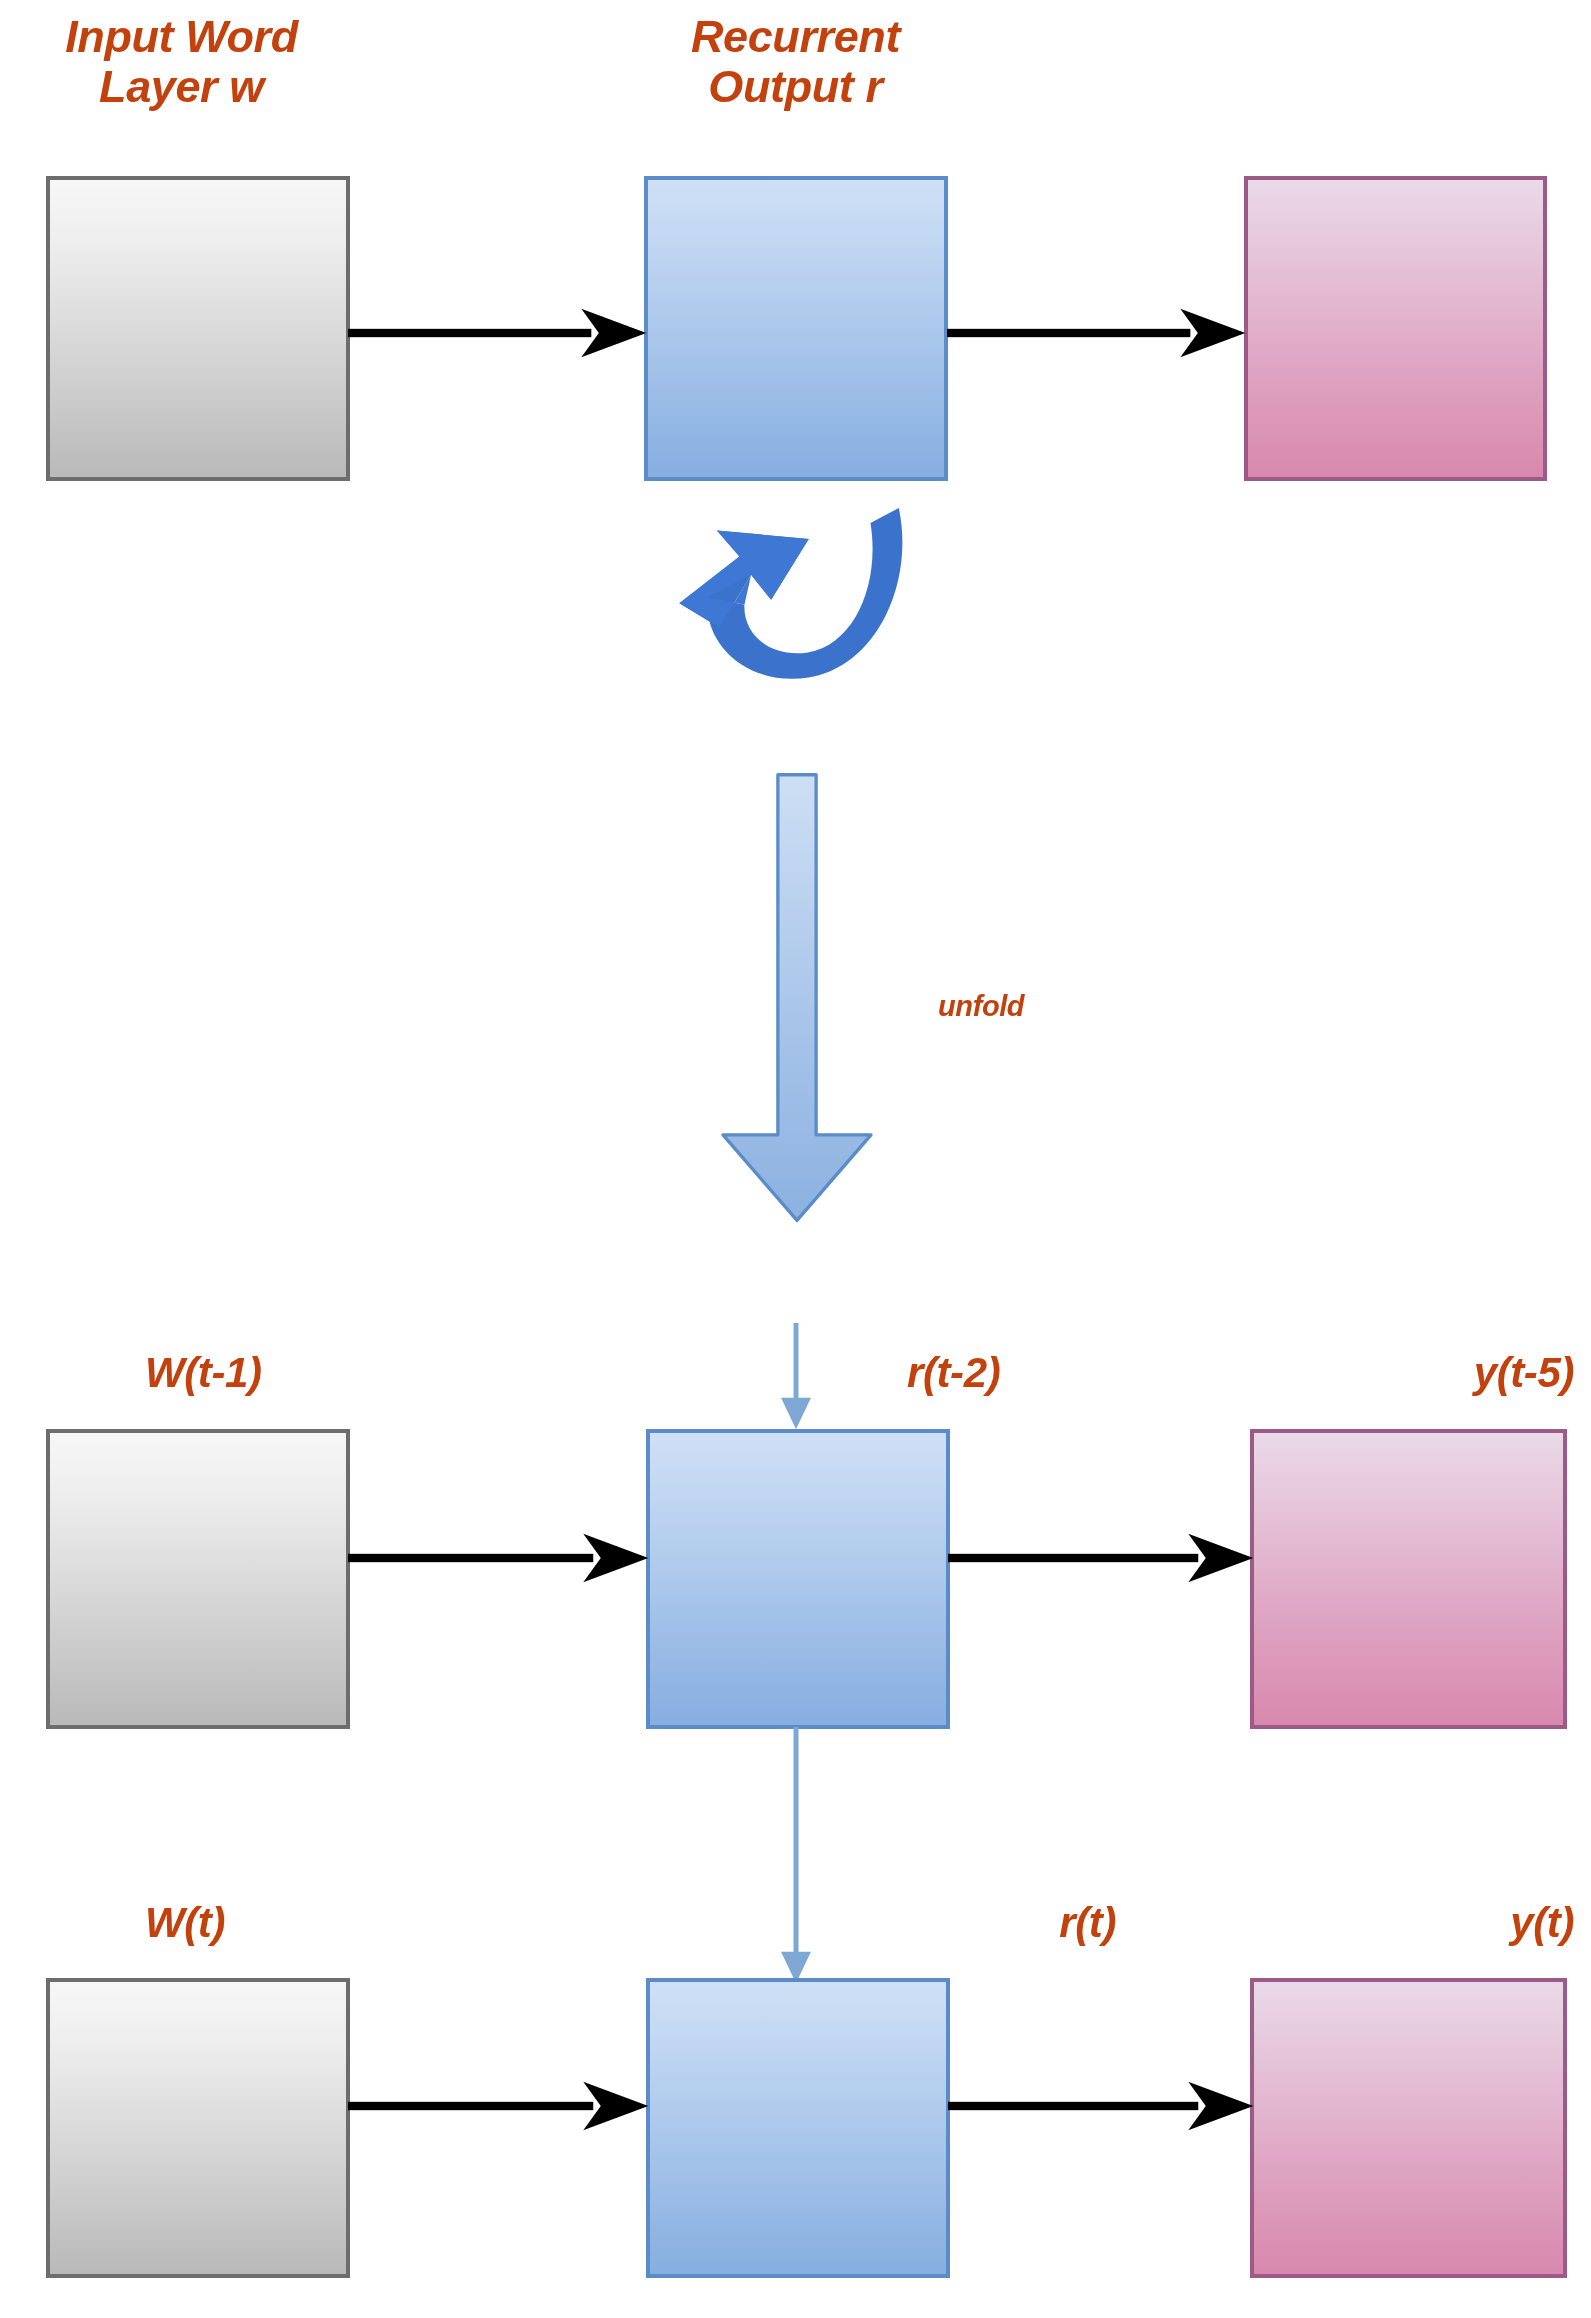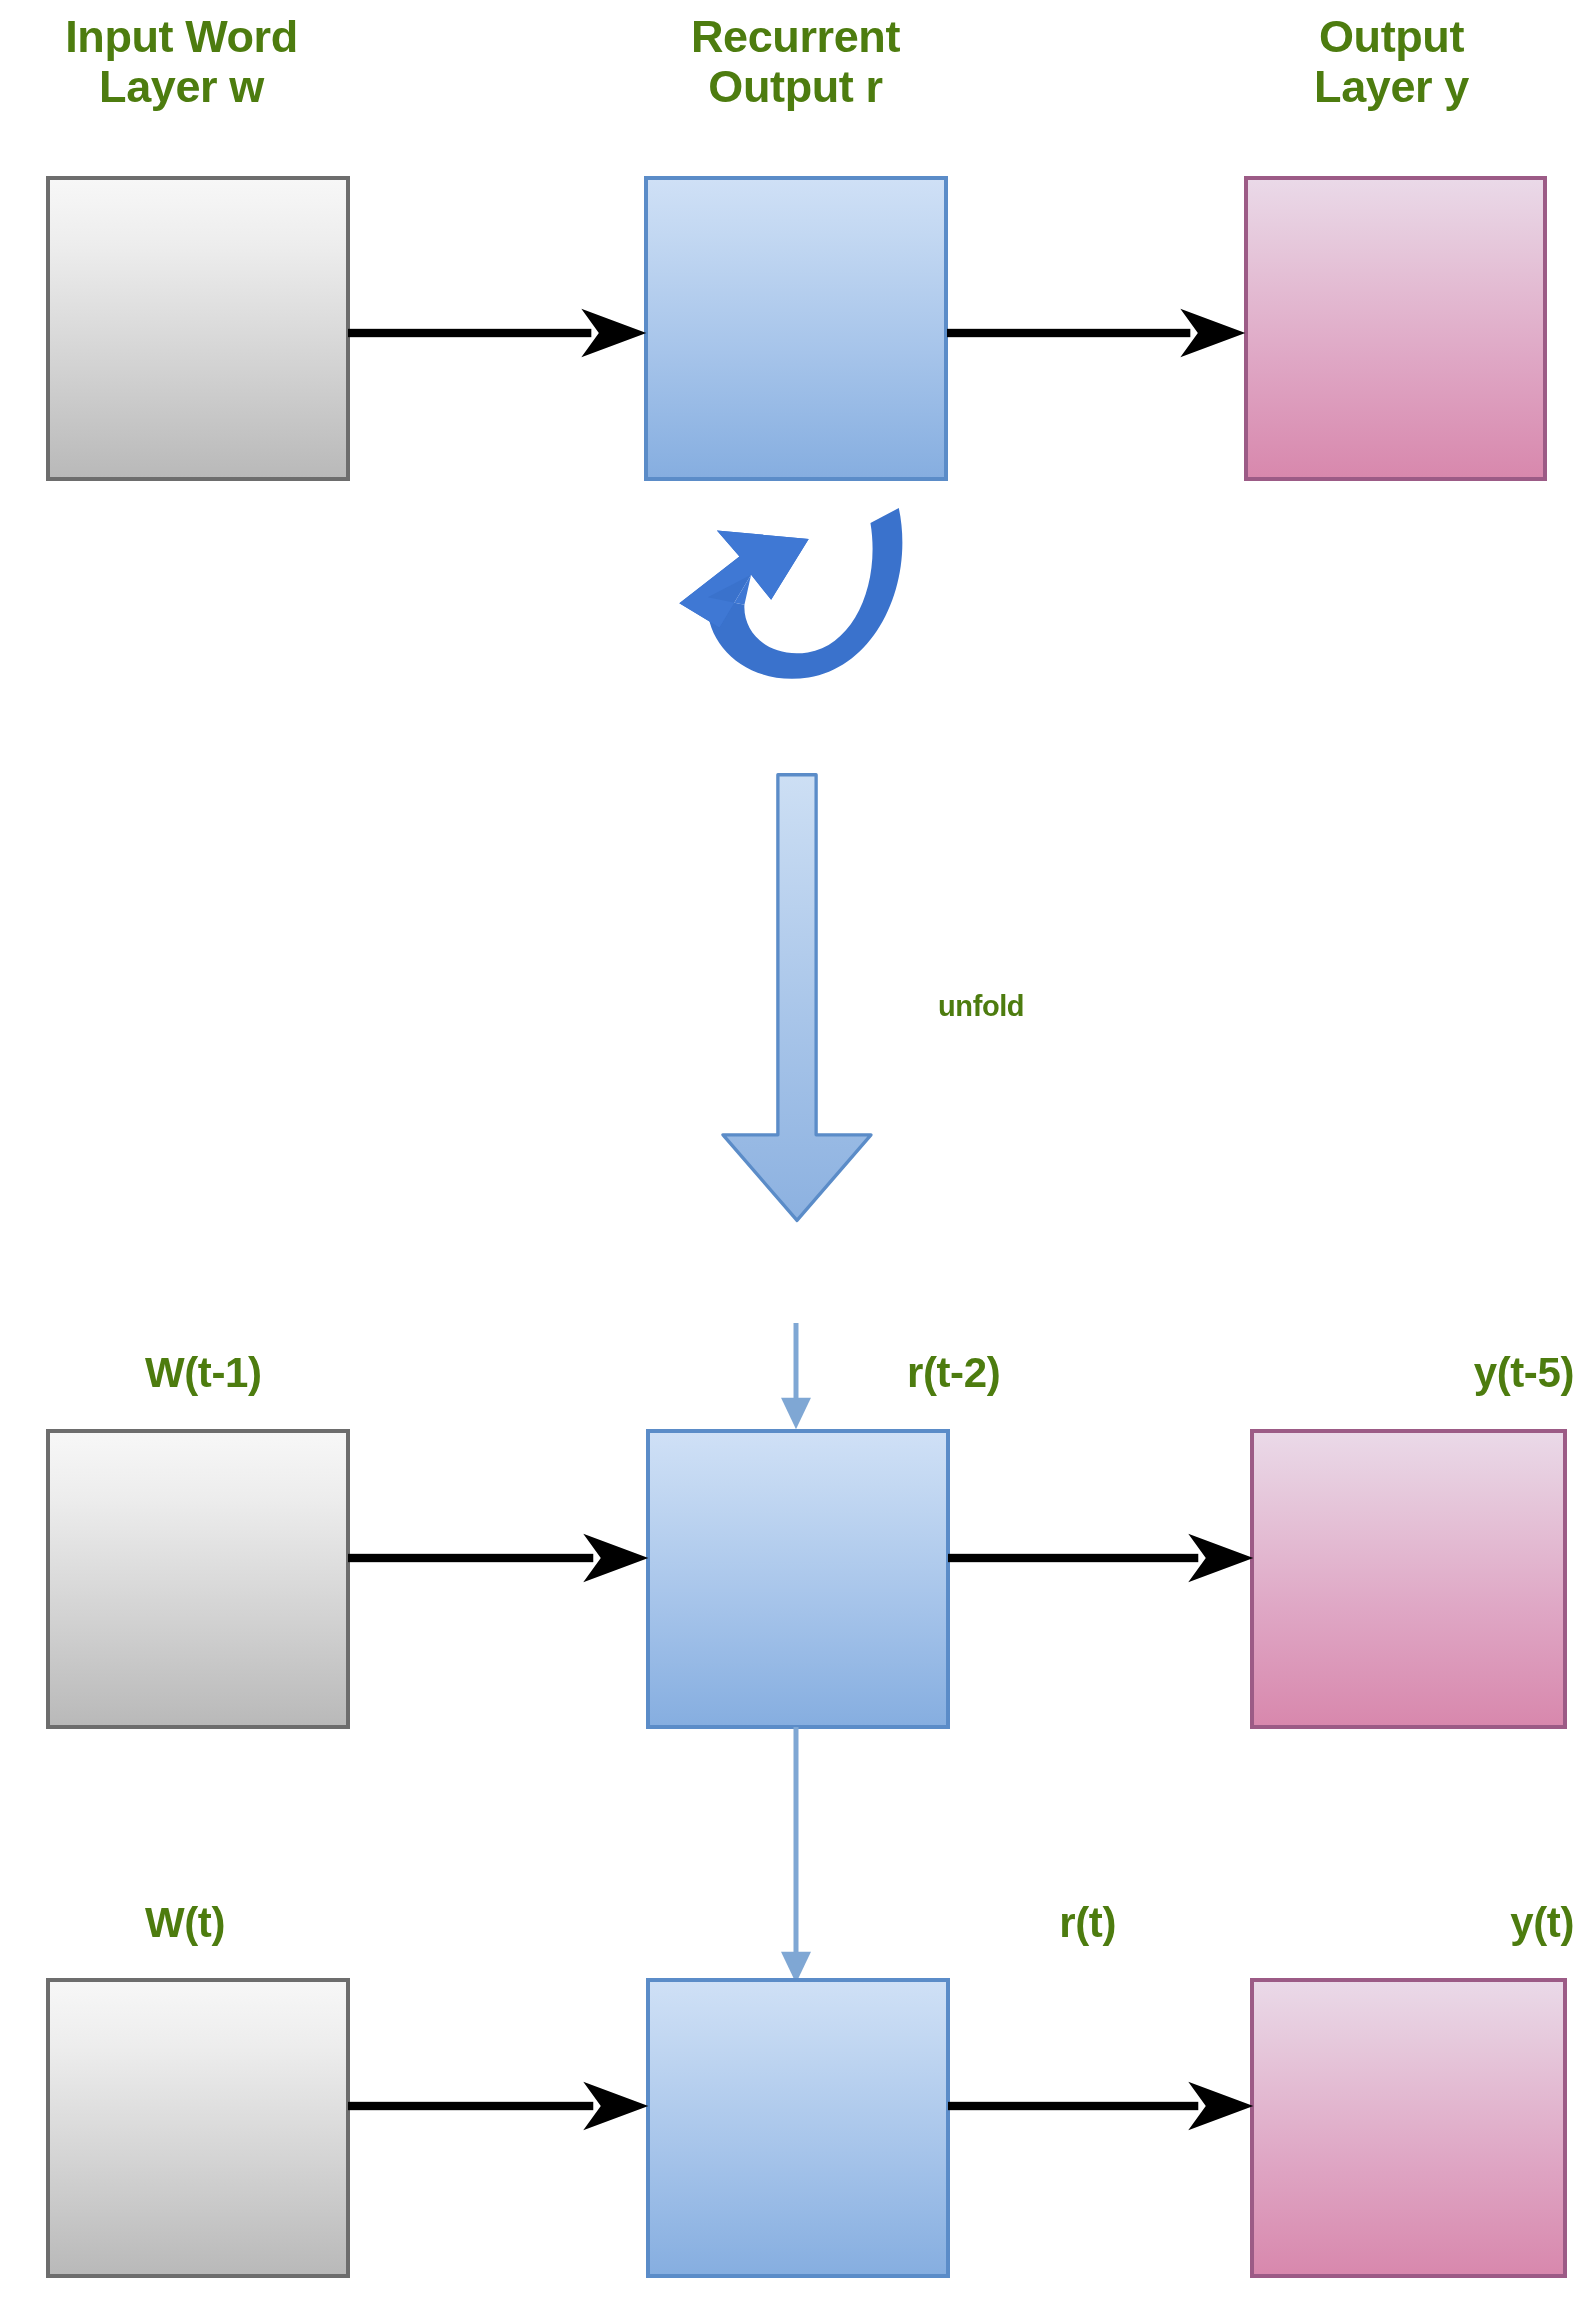--- a/index.html
+++ b/index.html
@@ -14,26 +14,27 @@
     position: relative;
     width: 1592px;
     height: 2319px;
     background: #ffffff;
     overflow: hidden;
   }
 
   
   .label {
     position: absolute;
-    color: #4d7c0f;
+    color: #c2410c;
     font-family: "Liberation Sans", sans-serif;
     font-weight: bold;
     line-height: 1.12;
     white-space: pre-line;
     letter-spacing: -0.4px;
+    font-style: italic;
   }
   .title {
     font-size: 45px;
     text-align: center;
   }
   .tag {
     font-size: 42px;
     margin-left: 24px;
   }
   .tag.right   { text-align: right; }
@@ -83,22 +84,20 @@
 <body>
 
 <div id="canvas">
 
   <div class="label title" style="left:15px; top:11.7px; width:333px;">Input Word
 Layer w</div>
 
   <div class="label title" style="left:629px; top:11.7px; width:333px;">Recurrent
 Output r</div>
 
-  <div class="label title" style="left:1225px; top:11.7px; width:333px;">Output
-Layer y</div>
 
   <div class="box box-gray" style="left:46px; top:176px; width:304px; height:305px;"></div>
 
   <div class="box box-blue" style="left:644px; top:176px; width:304px; height:305px;"></div>
 
   <div class="box box-pink" style="left:1244px; top:176px; width:303px; height:305px;"></div>
 
   <div class="h-arrow" style="left:348px; top:307px; width:300px; height:52px;">
     <svg width="300" height="52" viewBox="0 0 360 62">
       <rect x="0" y="26" width="292" height="10" fill="#000000"></rect>

